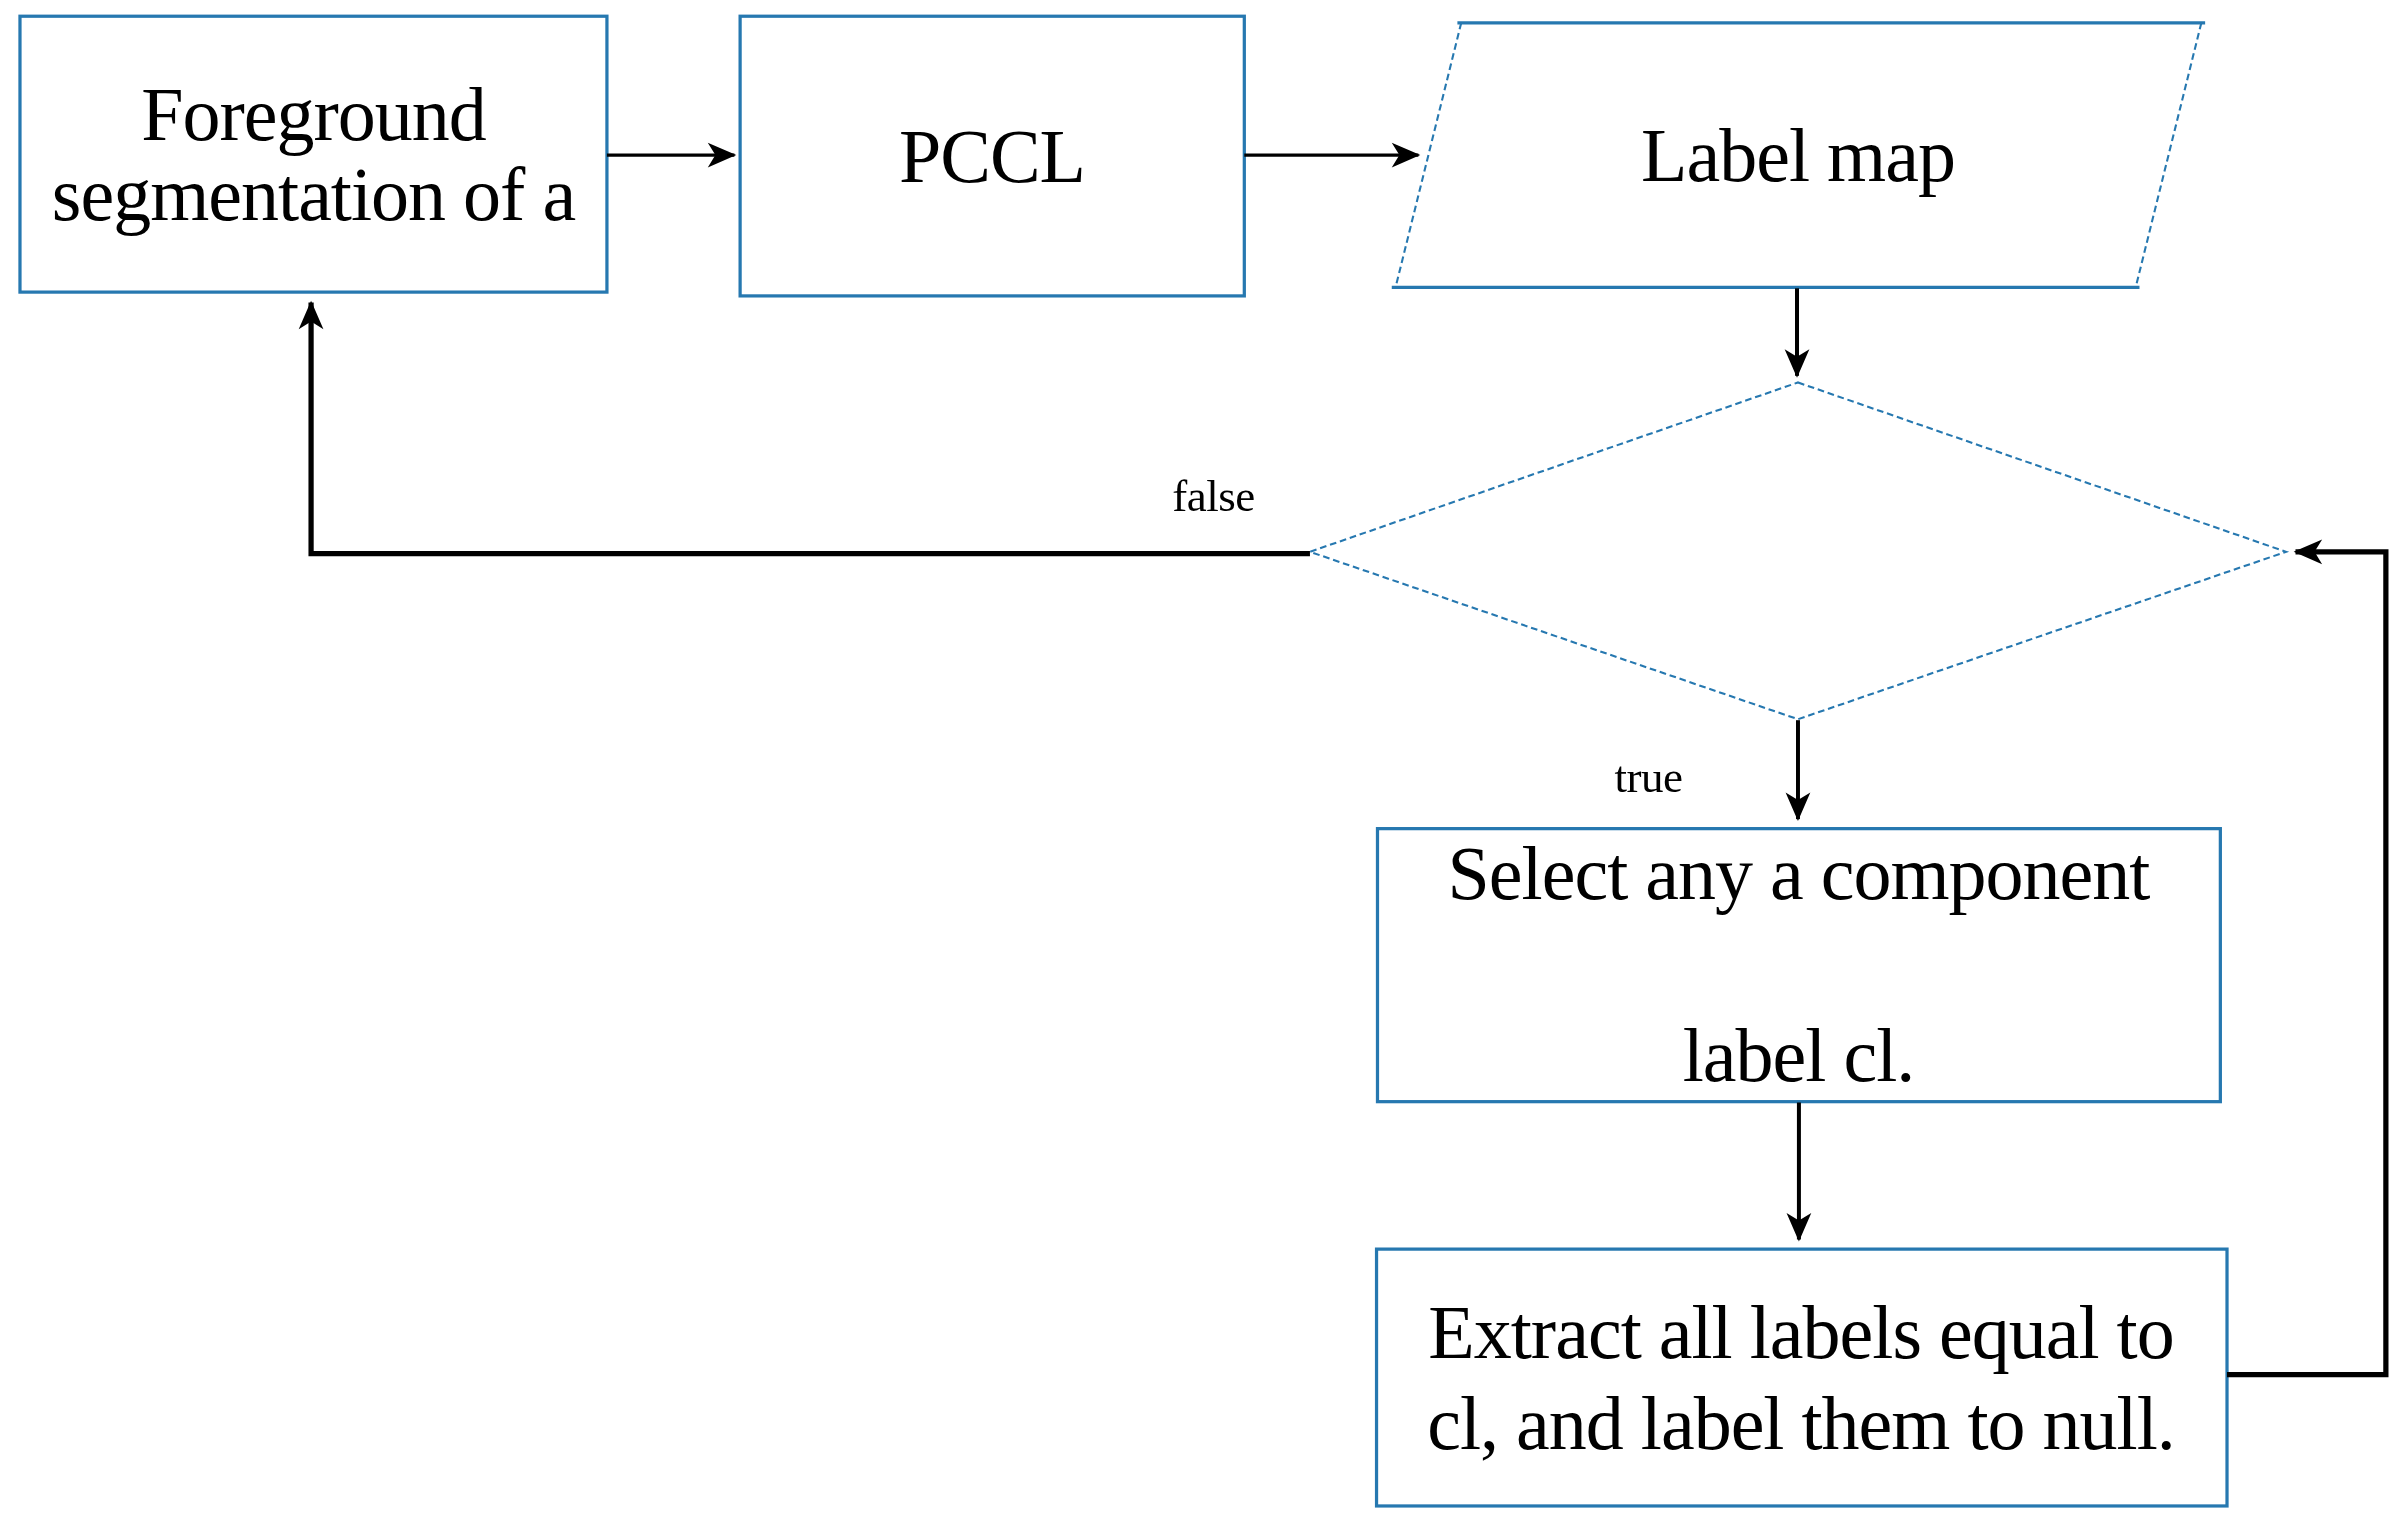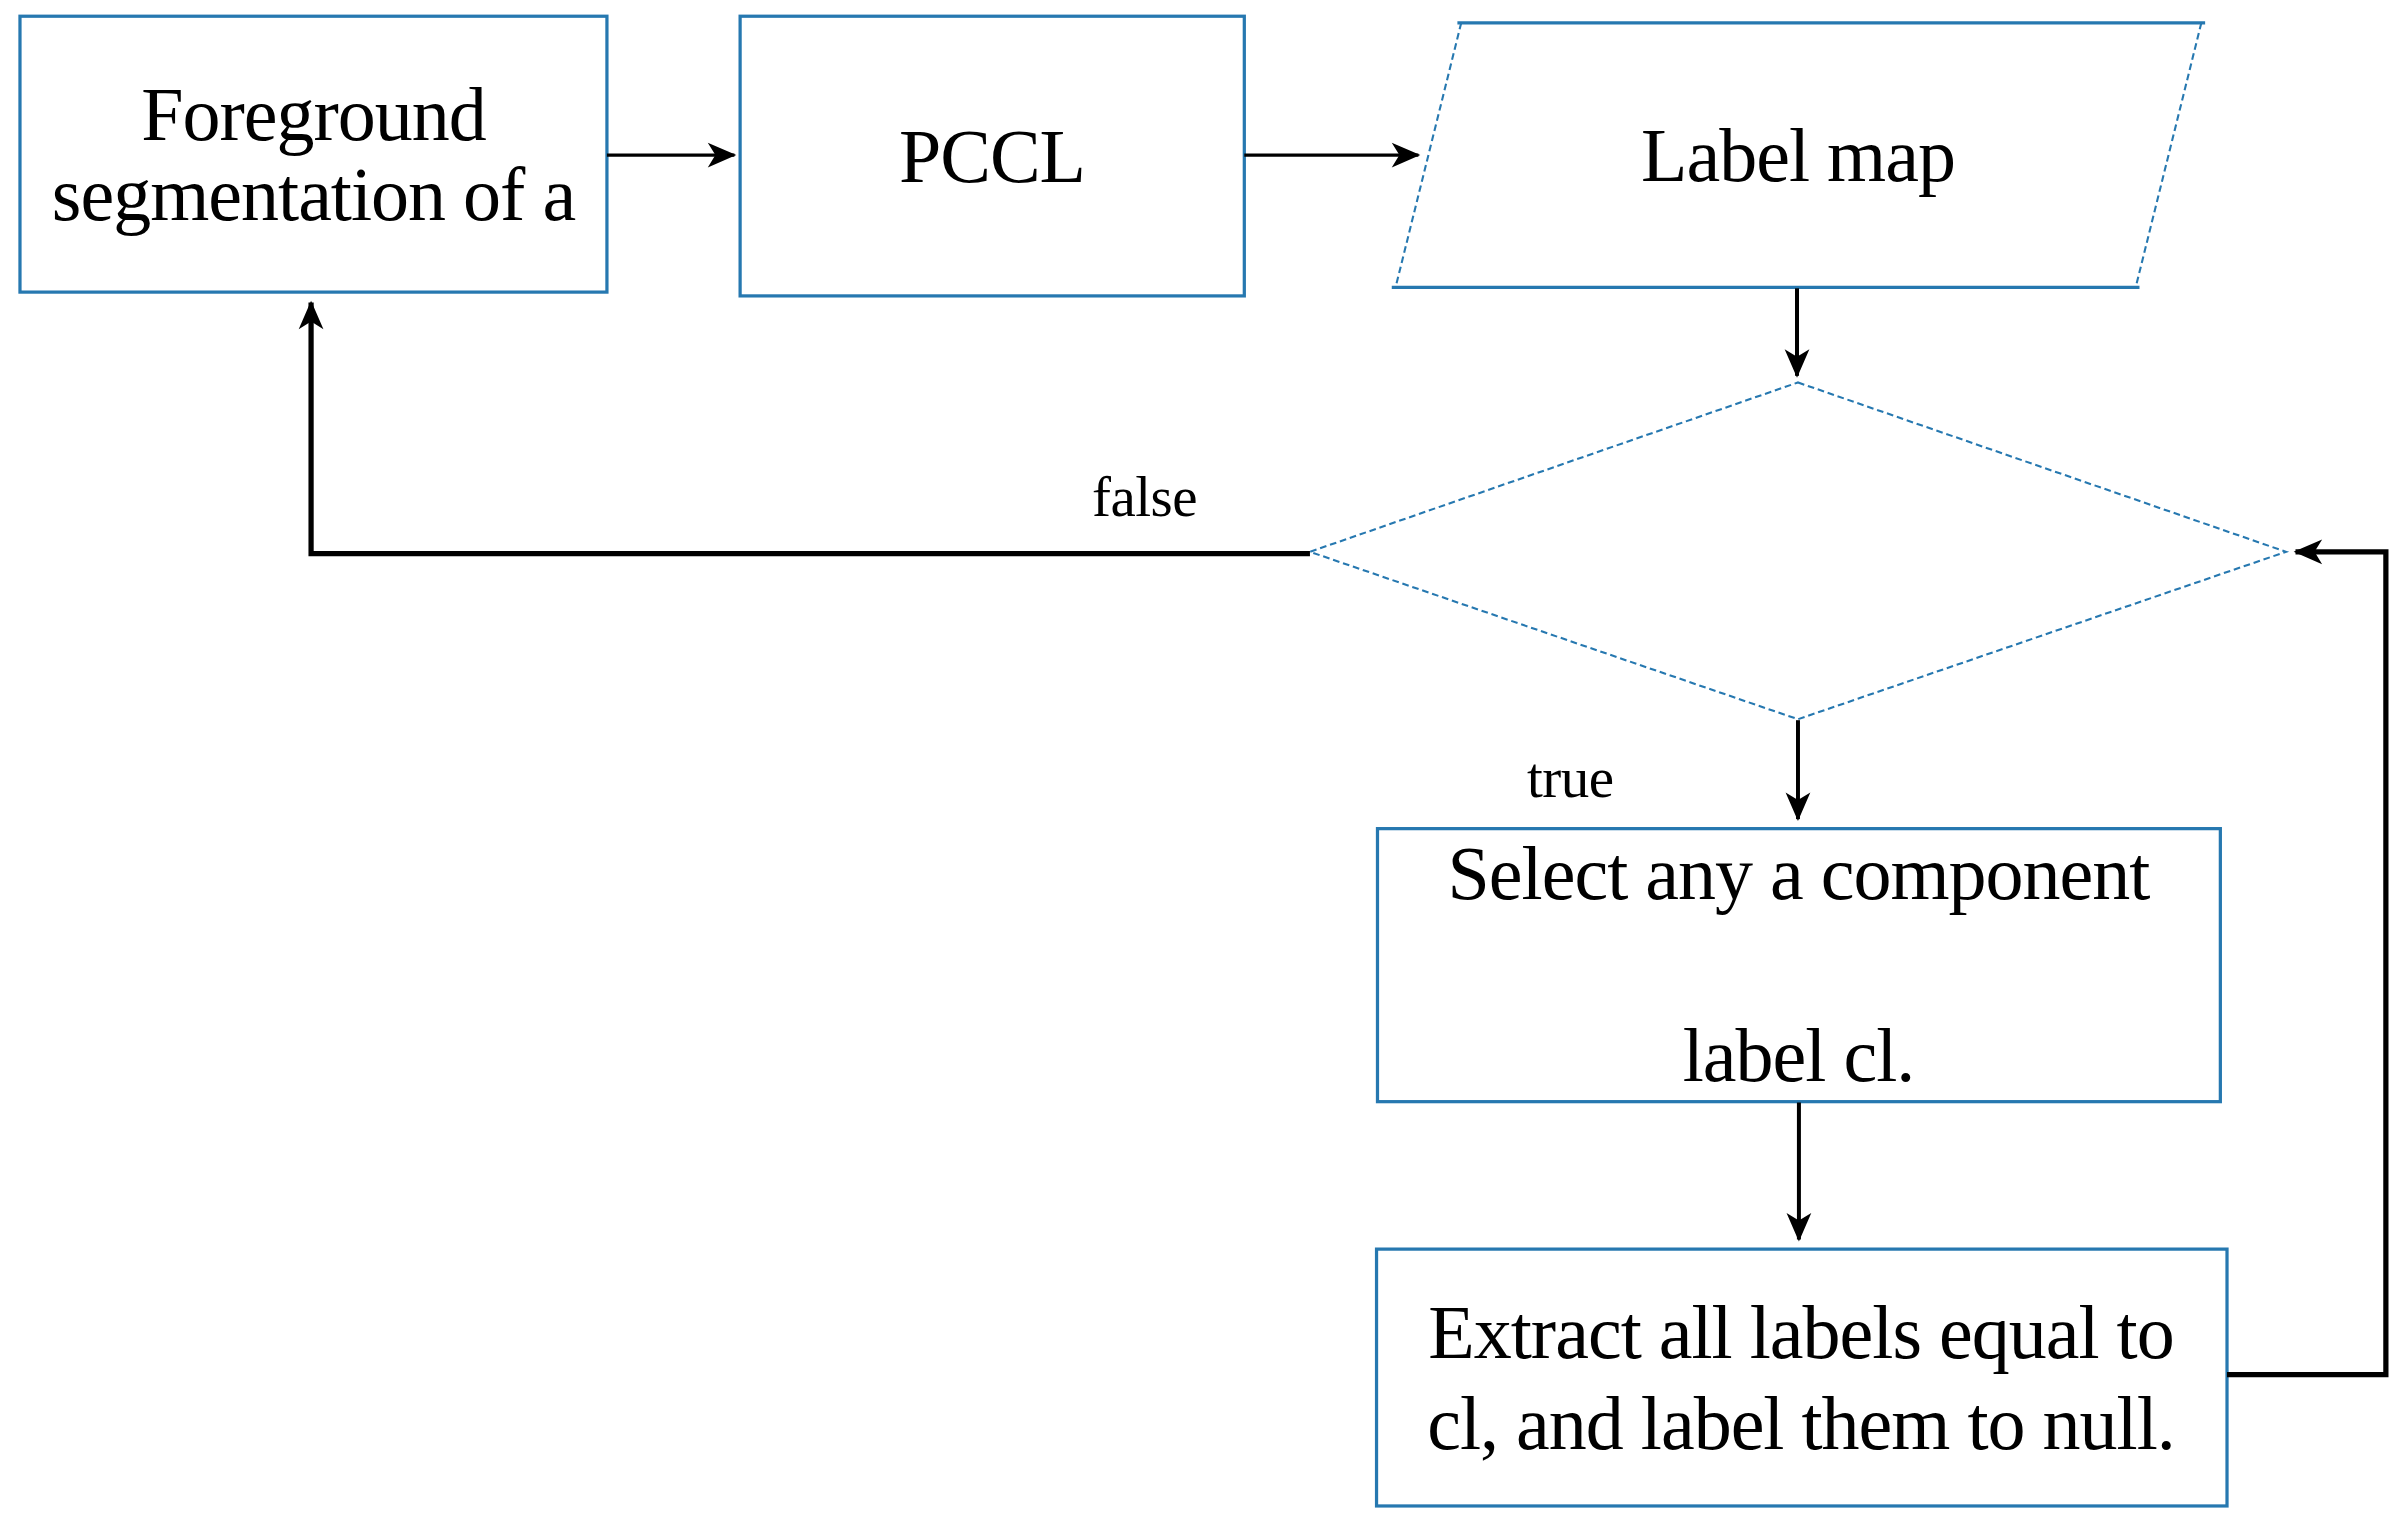--- a/index.html
+++ b/index.html
@@ -68,24 +68,24 @@
     justify-content: center;
     text-align: center;
     font-size: 76px;
     letter-spacing: -1px;
     line-height: 84px;
     white-space: nowrap;
   }
   .label .line { display: block; }
   .edgelabel {
     position: absolute;
-    font-size: 57px;
+    font-size: 45px;
     line-height: 57px;
     letter-spacing: -0.5px;
-    text-align: left;
+    text-align: center;
     white-space: nowrap;
   }
   .it { }
 </style>
 </head>
 <body>
 
 <div id="canvas">
 
   <svg id="shapes-layer" width="2403" height="1526" viewBox="0 0 2526 1604" xmlns="http://www.w3.org/2000/svg">

